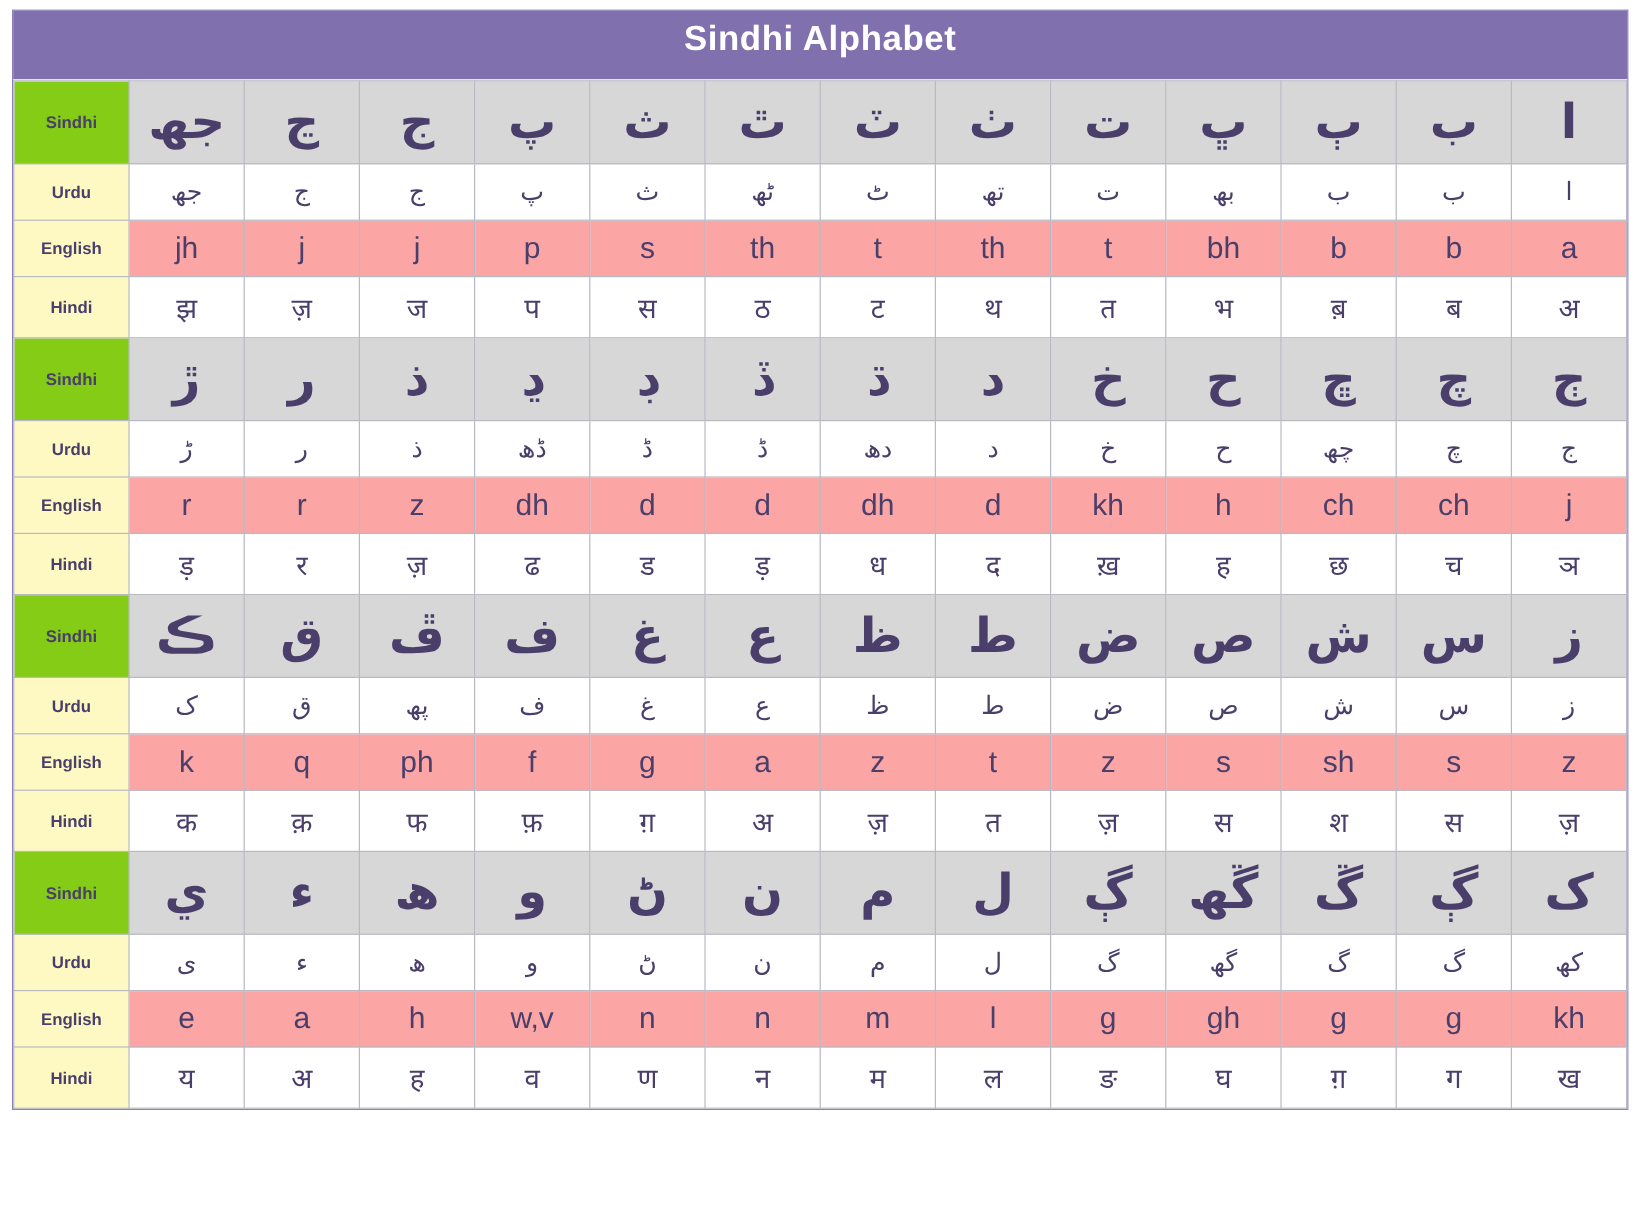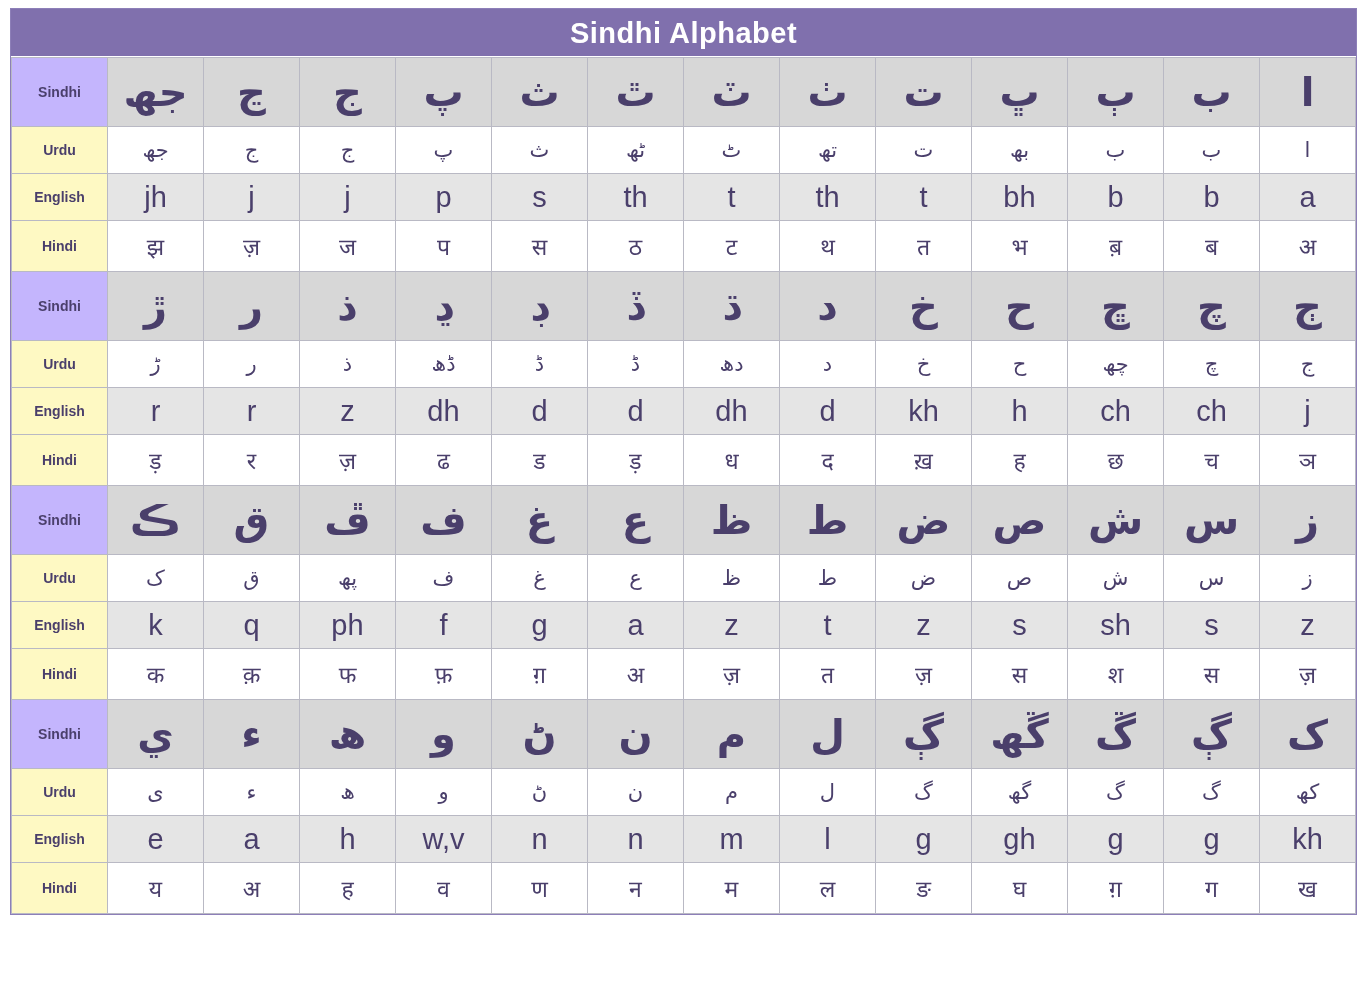--- a/index.html
+++ b/index.html
@@ -23,21 +23,21 @@
     box-sizing: border-box;
     background: #ffffff;
   }
   .title-bar {
     background: #8070ad;
     color: #ffffff;
     text-align: center;
     font-size: 29px;
     font-weight: bold;
     letter-spacing: 0.5px;
-    padding: 8px 0 6px 0;
+    padding: 8px 0 16px 0;
     border-bottom: 1px solid #ffffff;
   }
   table.alpha {
     border-collapse: collapse;
     width: 100%;
     table-layout: fixed;
   }
   table.alpha td {
     border: 1px solid #b9b9c4;
     text-align: center;
@@ -61,31 +61,31 @@
     font-family: "DejaVu Sans", sans-serif;
     line-height: 1.1;
   }
   tr.urdu td.cell {
     background: #ffffff;
     font-size: 21px;
     height: 46px;
     font-family: "DejaVu Sans", sans-serif;
   }
   tr.english td.cell {
-    background: #e5e5e5;
-    font-size: 29px;
+    background: #fca5a5;
+    font-size: 25px;
     height: 46px;
   }
   tr.hindi td.cell {
     background: #ffffff;
     font-size: 23px;
     height: 50px;
     font-family: "DejaVu Sans", sans-serif;
   }
-  tr.sindhi td.rowlabel { background:#c4b5fd; }
+  tr.sindhi td.rowlabel { background:#84cc16; }
 </style>
 </head>
 <body>
 
 <div id="page">
   <div class="chart-wrap">
     <div class="title-bar">Sindhi Alphabet</div>
     <table class="alpha">
       <colgroup>
         <col style="width:96px">

